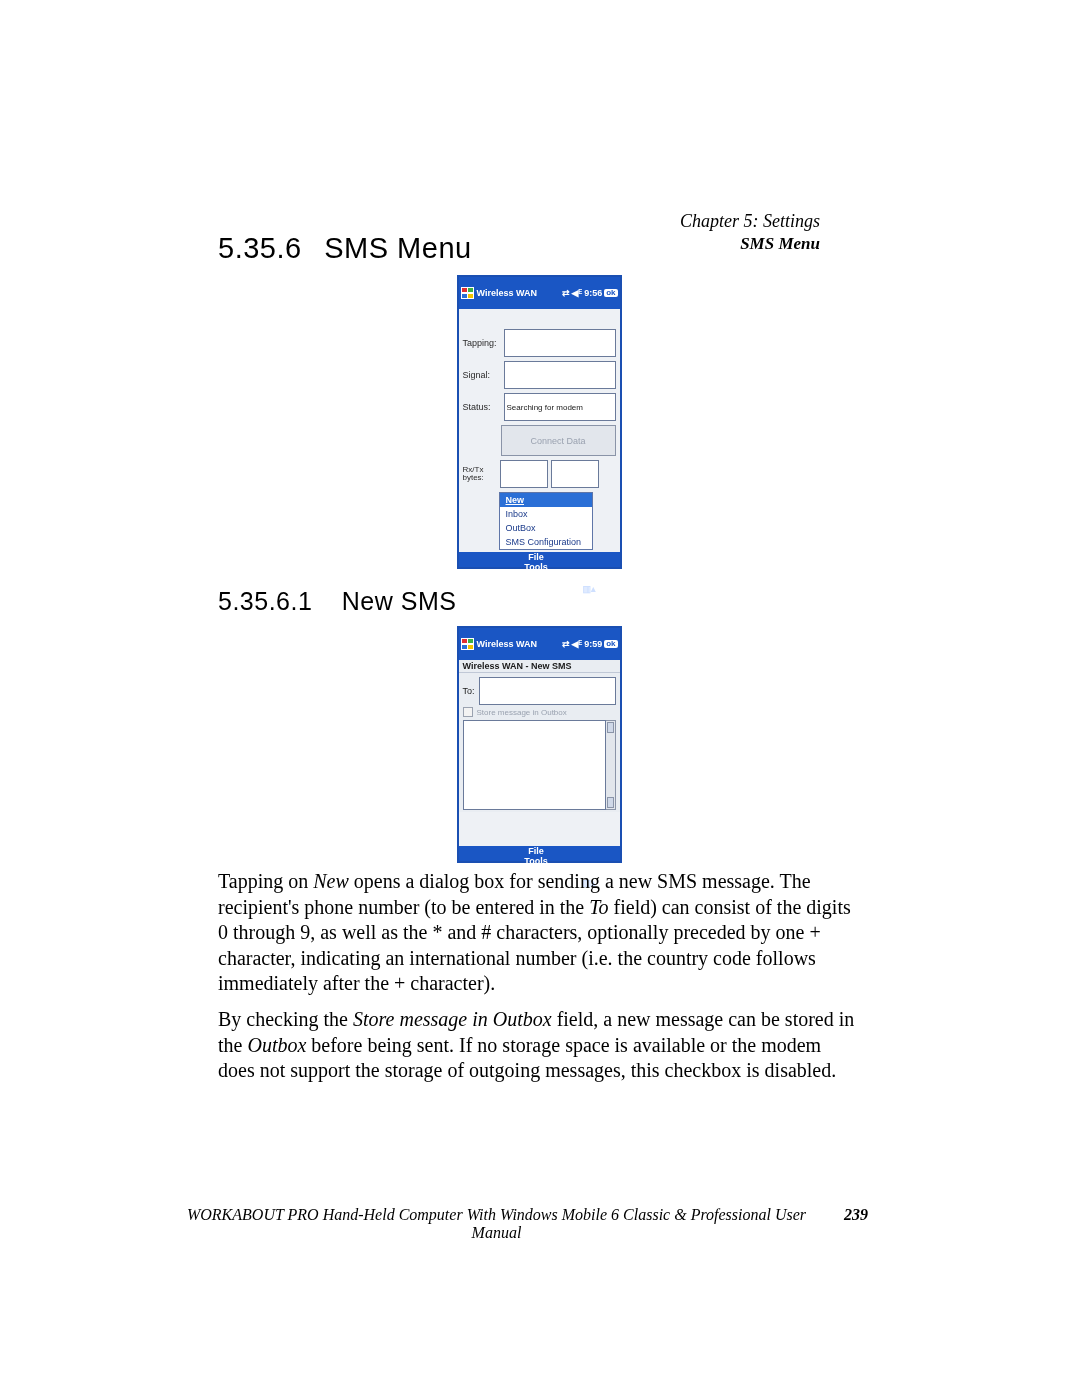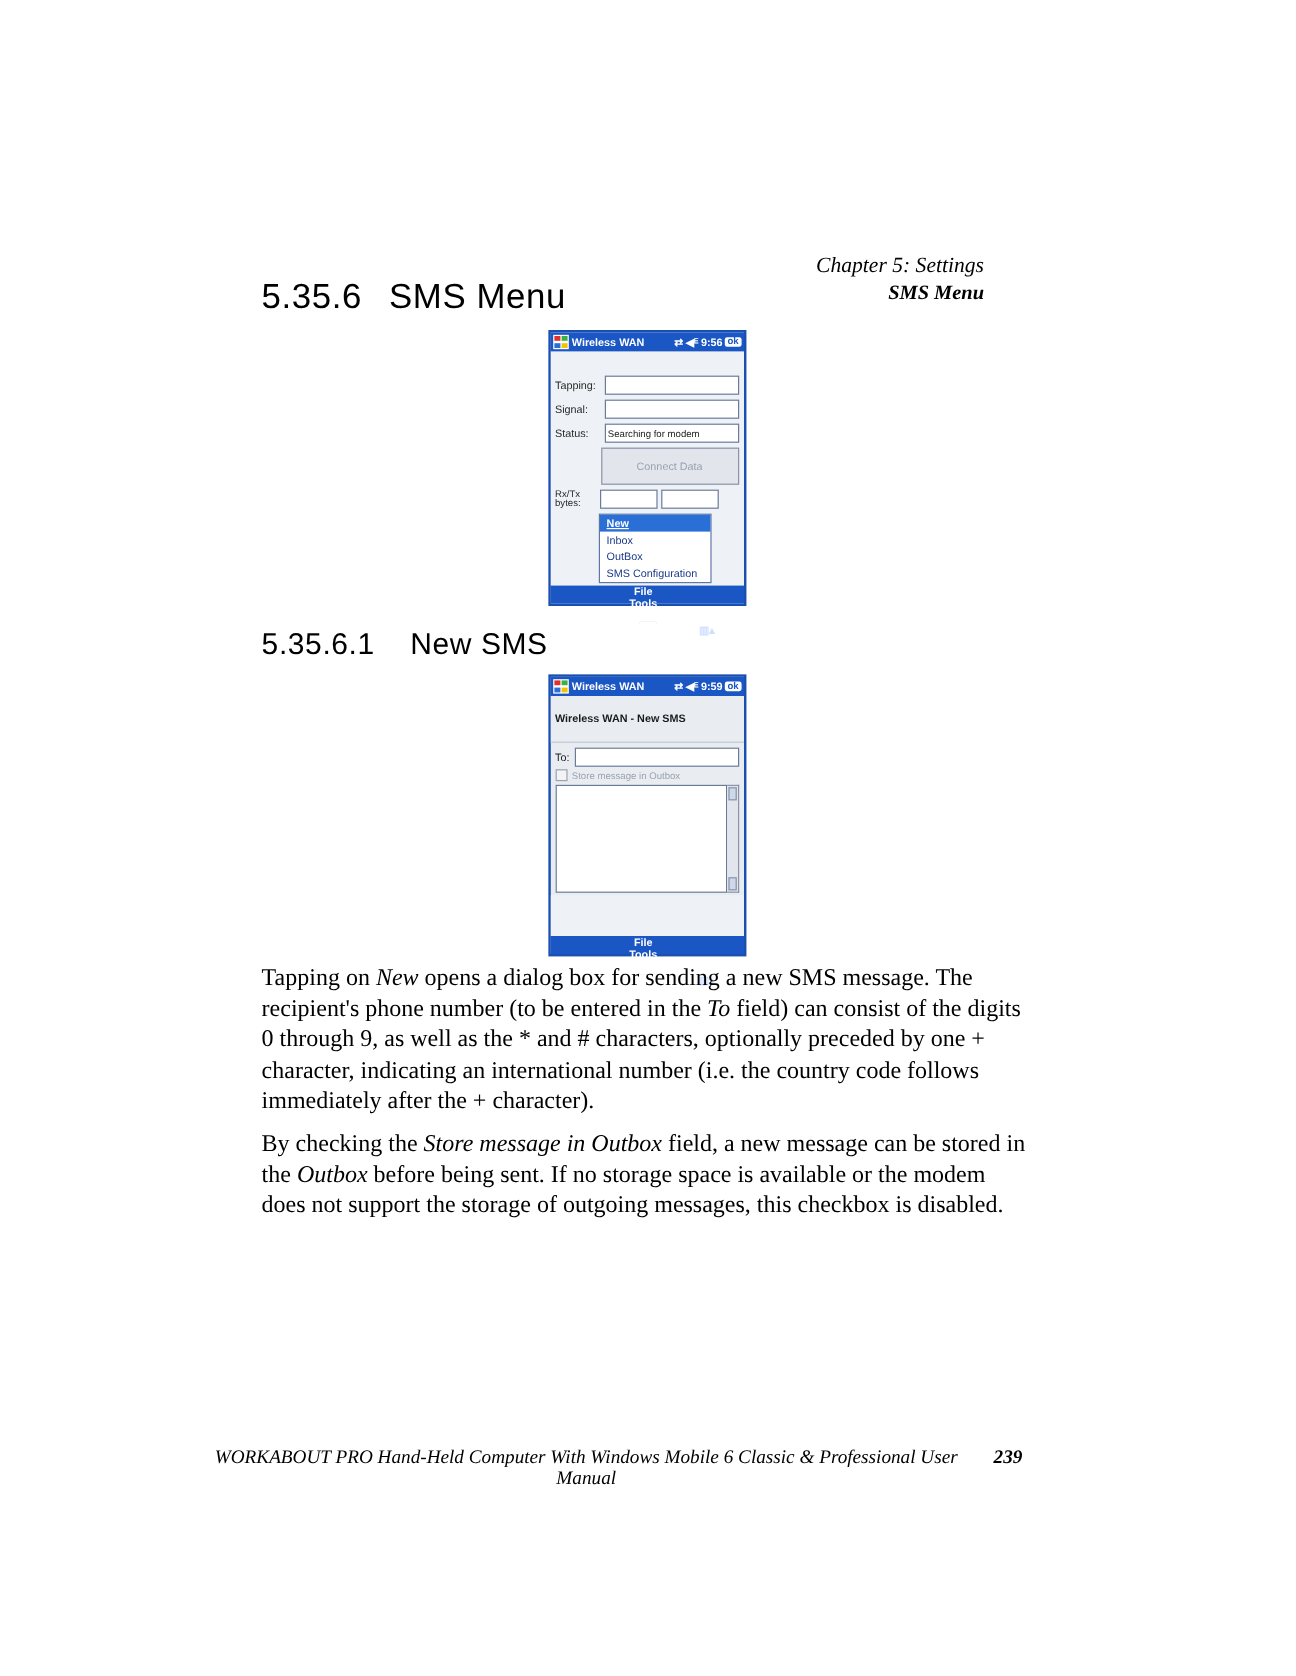--- a/index.html
+++ b/index.html
@@ -63,21 +63,21 @@
     font-size: 9px;
     color: #1a1a1a;
     text-align: left;
     background: #e9edf2;
   }
   .wm-title {
     background: #1a56c4;
     color: #fff;
     display: flex;
     align-items: center;
-    height: 16px;
+    height: 32px;
     padding: 0 2px;
     font-weight: bold;
     justify-content: space-between;
   }
   .wm-flag {
     width: 13px; height: 12px;
     background: #fff;
     margin-right: 3px;
     display: inline-block;
     position: relative;
@@ -98,21 +98,21 @@
     background:#fff; color:#1a56c4; font-weight:bold;
     border-radius:2px; padding:0 2px; font-size:8px;
   }
   .wm-body {
     background: #eef1f5;
     padding: 6px 4px 2px 4px;
   }
   .wm-row { display:flex; align-items:center; margin-bottom:4px; gap:3px; }
   .wm-row label { width: 38px; font-size:9px; color:#2a2a2a; }
   .wm-input {
-    flex:1; height:16px; border:1px solid #6a7a9a; background:#fff;
+    flex:1; height:28px; border:1px solid #6a7a9a; background:#fff;
     font-size:8px; padding:0 2px; display:flex; align-items:center;
   }
   .wm-btn {
     height:31px; border:1px solid #8a94a8; background:#e2e6ec;
     font-size:9px; color:#9aa2b0; text-align:center;
     display:flex; align-items:center; justify-content:center;
     flex:1;
   }
   .rx-row .wm-input { flex: 0 0 48px; }
   .rx-label { width:34px; font-size:8px; line-height:1; color:#2a2a2a; }
@@ -135,21 +135,21 @@
   .wm-footer .kbd {
     width:14px; height:11px; background:#cfd8e8;
     border:1px solid #fff; display:inline-block; margin-left:8px;
   }
   .wm-footer .right-icon {
     margin-left:auto; color:#cfe0ff; font-size:9px;
   }
   
   .sub-title {
     font-weight:bold; font-size:9px;
-    padding:14px 4px; background:#e9edf2;
+    padding:1px 4px; background:#e9edf2;
     border-bottom:1px solid #c0c8d6;
   }
   .to-row { display:flex; align-items:center; padding:4px 4px 2px 4px; gap:4px; }
   .to-row label { font-size:9px; }
   .to-row .wm-input { flex:1; }
   .chk-row { display:flex; align-items:center; padding:0 4px 3px 4px; gap:4px; }
   .chk { width:10px; height:10px; border:1px solid #9aa2b0; background:#f3f3f3; }
   .chk-label { font-size:8px; color:#9aa2b0; }
   .msg-area-wrap { display:flex; padding:0 4px 2px 4px; }
   .msg-area {
@@ -163,21 +163,21 @@
     content:""; position:absolute; top:1px; left:1px; right:1px; height:9px;
     background:#cfd8e8; border:1px solid #8a94a8;
   }
   .scroll-stub::after {
     content:""; position:absolute; bottom:1px; left:1px; right:1px; height:9px;
     background:#cfd8e8; border:1px solid #8a94a8;
   }
   .gap-below { height:34px; background:#eef1f5; }
   .page-footer {
     position:absolute; bottom:155px;
-    left:165px; right:228px;
+    left:165px; right:212px;
     display:flex; align-items:baseline;
     font-style:italic; font-size:16px;
     justify-content:flex-end;
   }
   .page-footer .pn { font-weight:bold; font-style:italic; margin-left:16px; }
   .page-footer .ft { flex:1; text-align:center; font-style: italic;}
 </style>
 </head>
 <body>
 

